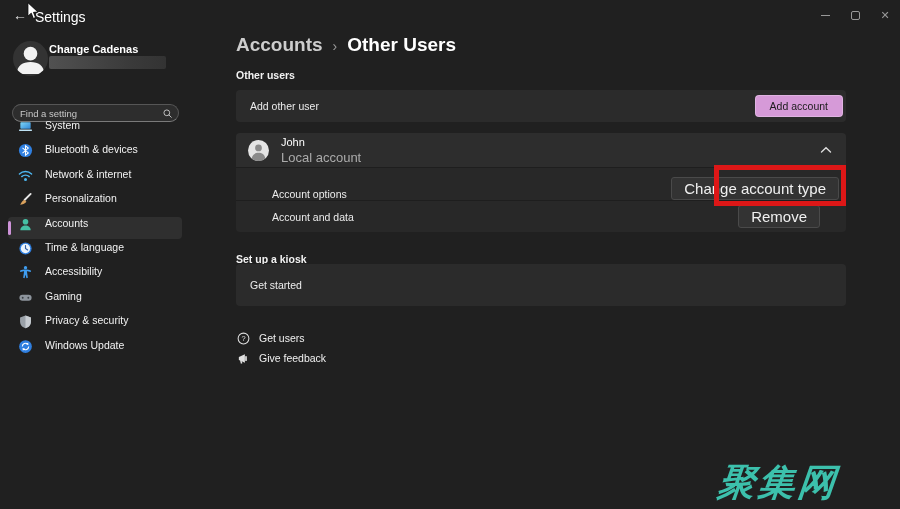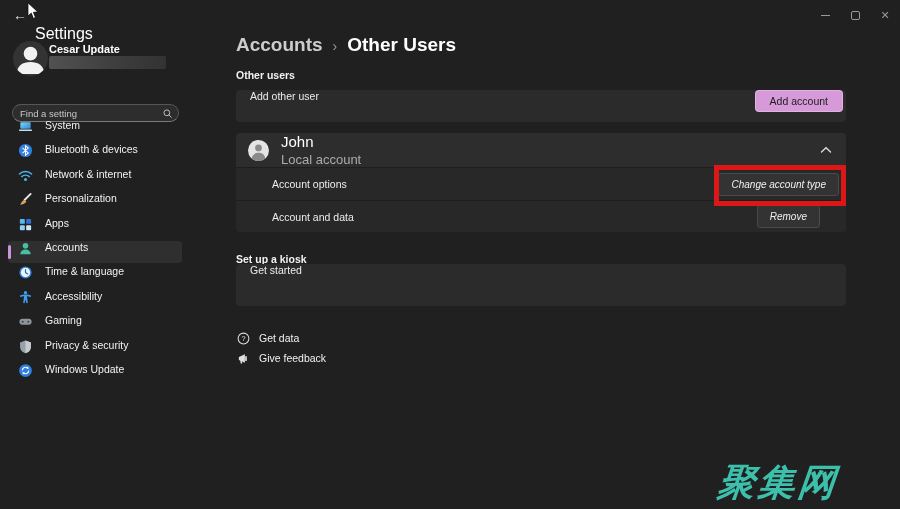--- a/index.html
+++ b/index.html
@@ -8,21 +8,21 @@
     position:relative; overflow:hidden;
     background:#202020; color:#f0f0f0;
     font-family:"Liberation Sans", sans-serif;
     -webkit-font-smoothing:antialiased;
   }
   
   .titlebar { position:absolute; left:0; top:0; width:100%; height:30px; }
   .back-btn { position:absolute; left:10px; top:6px; width:20px; height:18px;
     color:#e0e0e0; font-size:14px; line-height:18px; text-align:center; cursor:pointer; }
   .cursor-pointer { position:absolute; left:27px; top:2px; z-index:50; }
-  .win-title { position:absolute; left:35px; top:25px; font-size:16px; color:#ffffff; }
+  .win-title { position:absolute; left:35px; top:9px; font-size:14px; color:#ffffff; }
   .win-controls { position:absolute; right:0; top:0; height:30px; display:flex; align-items:center; }
   .win-ctl { width:30px; height:24px; display:flex; align-items:center; justify-content:center;
     color:#989898; font-size:11px; }
   .min-glyph { display:block; width:9px; height:1px; background:#989898; }
   .max-glyph { display:block; width:9px; height:9px; border:1px solid #989898; border-radius:2px; }
 
   
   .sidebar { position:absolute; left:0; top:30px; width:230px; height:479px; }
   .profile-avatar { position:absolute; left:13px; top:11px; width:35px; height:35px;
     border-radius:50%; overflow:hidden; background:#333; }
@@ -51,40 +51,40 @@
   .breadcrumb { position:absolute; left:0; top:4px; display:flex; align-items:baseline; }
   .crumb-parent { font-size:19px; font-weight:600; color:#cdcdcd; cursor:pointer; }
   .crumb-sep { font-size:14px; color:#9a9a9a; margin:0 10px; }
   .crumb-current { font-size:19px; font-weight:600; color:#ffffff; }
 
   .section-label { position:absolute; left:0; font-size:10.5px; font-weight:bold; color:#f2f2f2; }
   .lbl-other-users { top:39px; }
   .lbl-kiosk { top:223px; }
 
   .card { position:absolute; left:0; width:610px; background:#2b2b2b; border-radius:4px;
-    display:flex; }
+    display:flex; align-items:center; }
   .card-add { top:60px; height:32px; padding:0 3px 0 14px; }
   .row-label { font-size:10.5px; color:#ececec; }
 
   .btn-accent { margin-left:auto; height:22px; padding:0 14px; border:1px solid rgba(255,255,255,0.25);
     border-radius:4px; background:var(--accent,#d69ad8); color:#1c1c1c; font-size:10.5px;
     font-family:"Liberation Sans",sans-serif; cursor:pointer; }
   .btn-std { margin-left:auto; height:23px; padding:0 12px; background:#333333;
-    border:1px solid #4a4a4a; border-radius:3px; color:#f0f0f0; font-size:10px;
-    font-family:"Liberation Sans",sans-serif; cursor:pointer;font-style:italic; }
+    border:1px solid #4a4a4a; border-radius:3px; color:#f0f0f0; font-size:15px;
+    font-family:"Liberation Sans",sans-serif; cursor:pointer; }
 
   .card-group { position:absolute; left:0; top:103px; width:610px; border-radius:4px; overflow:hidden; }
   .group-row { display:flex; align-items:center; }
   .row-john { height:34px; background:#2d2d2d; padding:0 14px 0 12px; }
   .row-sub { height:33px; background:#282828; border-top:1px solid #1e1e1e; padding-left:36px; }
-  .row-options { padding-right:7px; }
+  .row-options { padding-right:7px;align-items:flex-end; }
   .row-data { height:32px; padding-right:26px; }
   .john-avatar { width:21px; height:21px; flex:none; }
   .john-text { margin-left:12px; display:flex; flex-direction:column; justify-content:center; }
-  .john-name { font-size:15px; color:#fff; }
+  .john-name { font-size:11px; color:#fff; }
   .john-type { font-size:13px; color:#ababab; margin-top:2px; }
   .chevron { margin-left:auto; width:12px; height:8px; cursor:pointer; }
 
   .card-kiosk { top:234px; height:42px; padding:0 14px; }
 
   .help-links { position:absolute; left:1px; top:298px; }
   .help-row { display:flex; align-items:center; height:20px; cursor:pointer; }
   .help-icon { width:13px; height:13px; margin-right:9px; flex:none; }
   .help-label { font-size:10.5px; color:#f0f0f0; }
 
@@ -117,21 +117,21 @@
   </div>
 </div>
 
 <div class="sidebar">
   <div class="profile-avatar">
     <svg width="35" height="35" viewBox="0 0 36 36">
       <circle cx="18" cy="13" r="7" fill="#f2f2f2"></circle>
       <path d="M4,34 C4,25 10,21.5 18,21.5 C26,21.5 32,25 32,34 Z" fill="#f2f2f2"></path>
     </svg>
   </div>
-  <div class="profile-name">Cesar Update</div>
+  <div class="profile-name">Change Cadenas</div>
   <div class="profile-redact"></div>
 
   <div class="search-box">
     <input type="text" placeholder="Find a setting" style="">
     <svg class="search-icon" viewBox="0 0 16 16">
       <circle cx="7" cy="7" r="4.2" fill="none" stroke="#c2c2c2" stroke-width="1.4"></circle>
       <line x1="10.2" y1="10.2" x2="13.5" y2="13.5" stroke="#c2c2c2" stroke-width="1.4" stroke-linecap="round"></line>
     </svg>
   </div>
 
@@ -169,29 +169,20 @@
     </div>
 
     <div class="nav-item">
       <svg class="nav-icon" viewBox="0 0 16 16">
         <path d="M13.5,2 L7,8.5" stroke="#e8e8e8" stroke-width="2" stroke-linecap="round"></path>
         <path d="M6.8,8.2 L9,10.4 C7.5,12.5 4.5,13.5 2.3,13.7 C3.2,12 3.6,10.2 6.8,8.2 Z" fill="#d9a15c"></path>
       </svg>
       <span class="nav-label">Personalization</span>
     </div>
 
-    <div class="nav-item">
-      <svg class="nav-icon" viewBox="0 0 16 16">
-        <rect x="2" y="2" width="5.3" height="5.3" rx="1" fill="#5ab6f0"></rect>
-        <rect x="8.7" y="2" width="5.3" height="5.3" rx="1" fill="#2f6fd6"></rect>
-        <rect x="2" y="8.7" width="5.3" height="5.3" rx="1" fill="#8ed0f5"></rect>
-        <rect x="8.7" y="8.7" width="5.3" height="5.3" rx="1" fill="#cfe6f7"></rect>
-      </svg>
-      <span class="nav-label">Apps</span>
-    </div>
 
     <div class="nav-item selected">
       <svg class="nav-icon" viewBox="0 0 16 16">
         <circle cx="8" cy="5" r="3" fill="#45c0a4"></circle>
         <path d="M2.5,14 C2.5,10.8 5,9 8,9 C11,9 13.5,10.8 13.5,14 Z" fill="#45c0a4"></path>
       </svg>
       <span class="nav-label">Accounts</span>
     </div>
 
     <div class="nav-item">
@@ -291,21 +282,21 @@
   <div class="card card-kiosk">
     <span class="row-label">Get started</span>
   </div>
 
   <div class="help-links">
     <div class="help-row">
       <svg class="help-icon" viewBox="0 0 14 14">
         <circle cx="7" cy="7" r="5.8" fill="none" stroke="#e0e0e0" stroke-width="1.1"></circle>
         <text x="7" y="9.8" font-size="8" fill="#e0e0e0" text-anchor="middle" font-family="Liberation Sans, sans-serif">?</text>
       </svg>
-      <span class="help-label">Get data</span>
+      <span class="help-label">Get users</span>
     </div>
     <div class="help-row">
       <svg class="help-icon" viewBox="0 0 14 14">
         <path d="M2,5.5 L8.5,2.5 V11.5 L2,8.5 Z" fill="#e0e0e0"></path>
         <rect x="8.8" y="4.2" width="1.8" height="5.6" rx="0.9" fill="#e0e0e0"></rect>
         <path d="M3.2,9 L4.2,12.6 L5.8,12.1 L4.9,8.9 Z" fill="#e0e0e0"></path>
       </svg>
       <span class="help-label">Give feedback</span>
     </div>
   </div>

